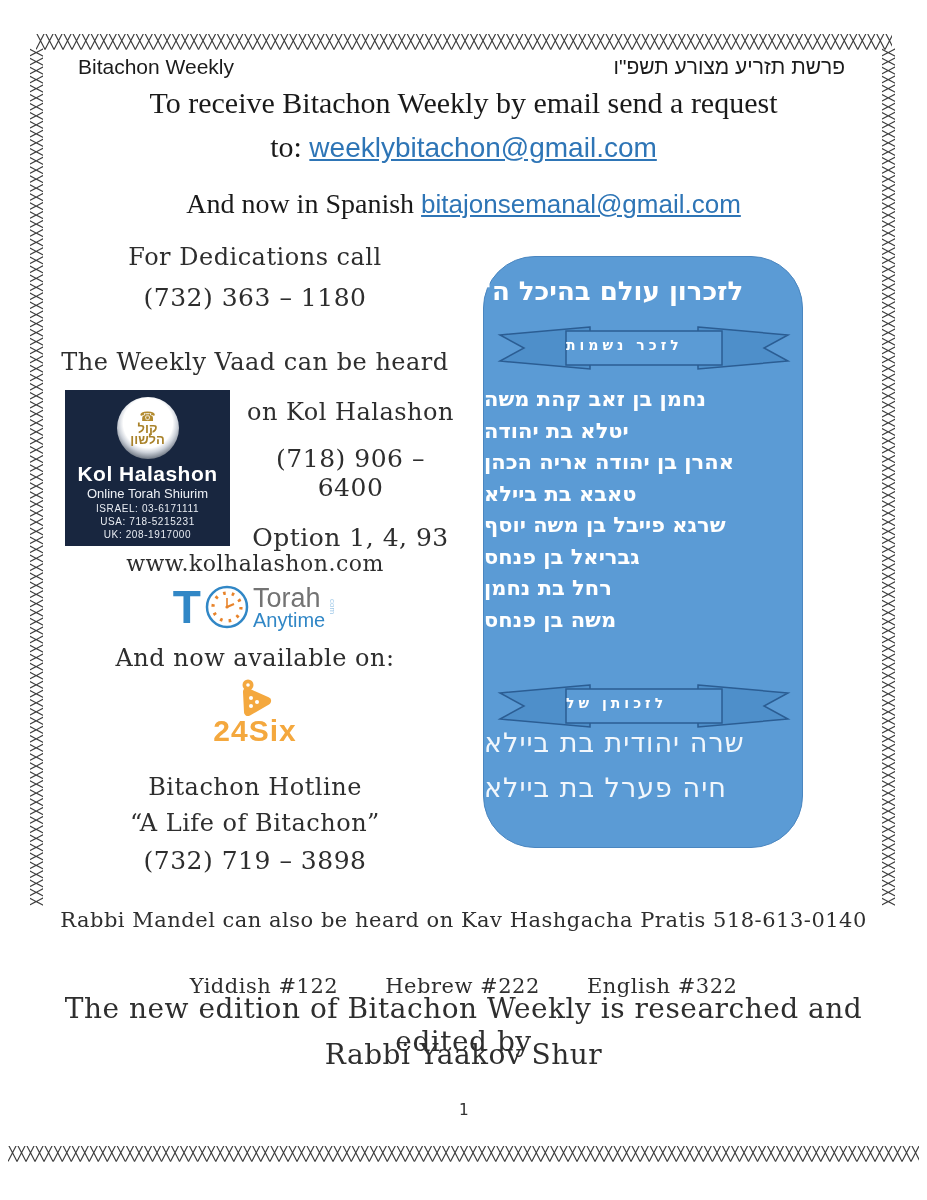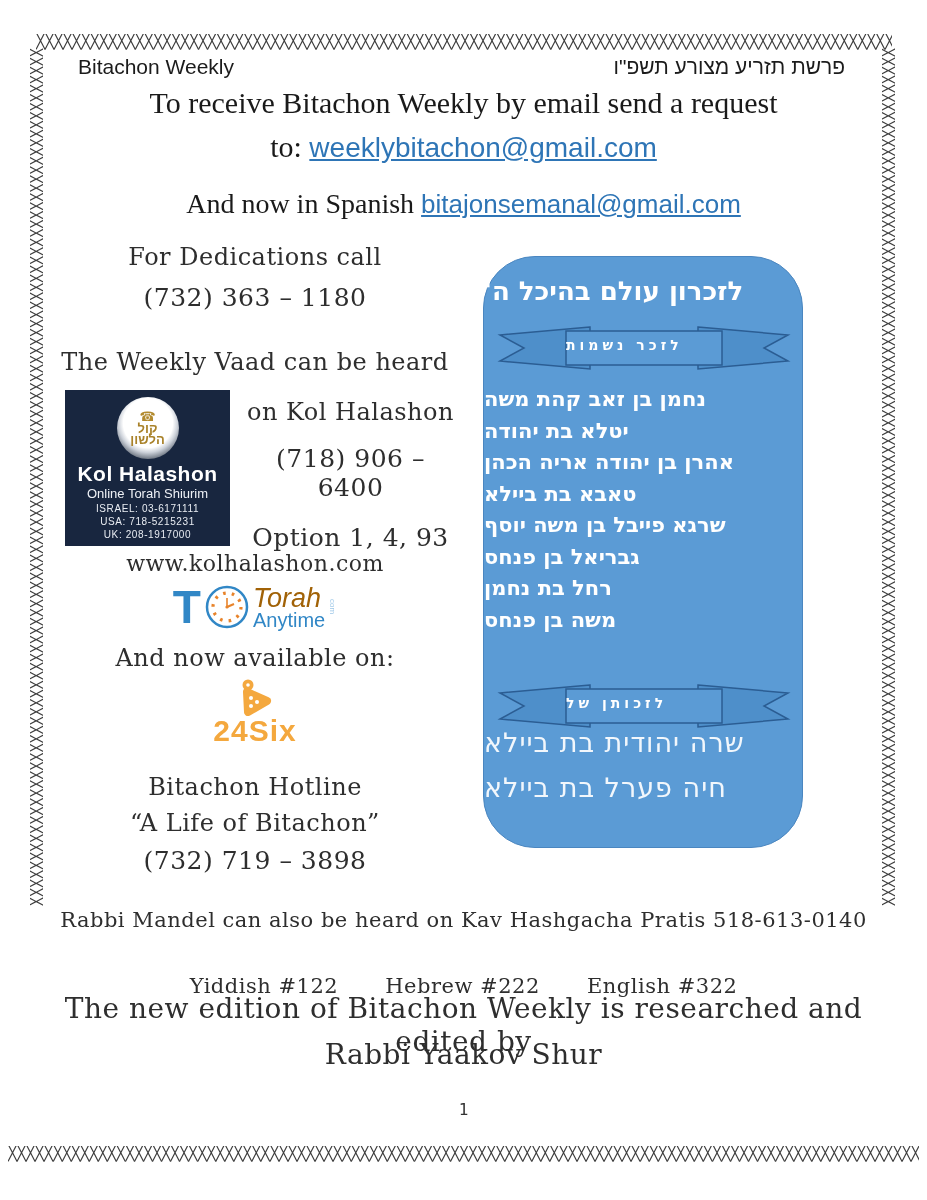--- a/index.html
+++ b/index.html
@@ -65,21 +65,21 @@
   .kh-right { position:absolute; left:243px; top:398px; width:215px; text-align:center; }
   .kh-r1 { font-size:24px; }
   .kh-r2 { font-size:25px; margin-top:18px; }
   .kh-r3 { font-size:25px; margin-top:21px; }
   .website { top:551px; font-size:22px; }
 
   
   .ta-logo { top:584px; display:flex; align-items:center; justify-content:center; gap:3px; left:55px; width:400px; position:absolute; }
   .ta-t { font-family:"Liberation Sans", sans-serif; font-weight:bold; font-size:46px; color:#3187c6; line-height:46px; }
   .ta-text { display:flex; flex-direction:column; align-items:flex-start; line-height:1; }
-  .ta-w1 { font-family:"Liberation Sans", sans-serif; color:#a16207; font-size:27px; line-height:26px;font-style:italic; }
+  .ta-w1 { font-family:"Liberation Sans", sans-serif; color:#737373; font-size:27px; line-height:26px; }
   .ta-w2 { font-family:"Liberation Sans", sans-serif; color:#3187c6; font-size:20px; line-height:19px; }
   .ta-com { writing-mode:vertical-rl; font-size:8px; color:#9fc8e8; font-family:"Liberation Sans", sans-serif; }
 
   .avail { top:644px; font-size:24px; }
 
   
   .sixicon { position:absolute; left:55px; width:400px; top:676px; text-align:center; }
   .sixtext {
     position:absolute; left:55px; width:400px; top:714px; text-align:center;
     font-family:"Liberation Sans", sans-serif; font-weight:bold; font-size:30px;

